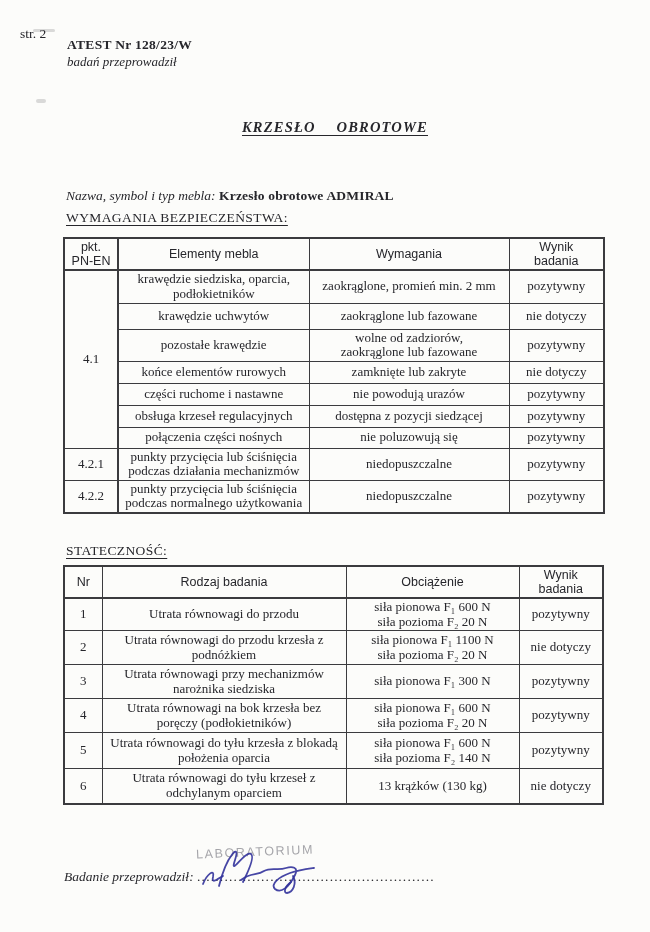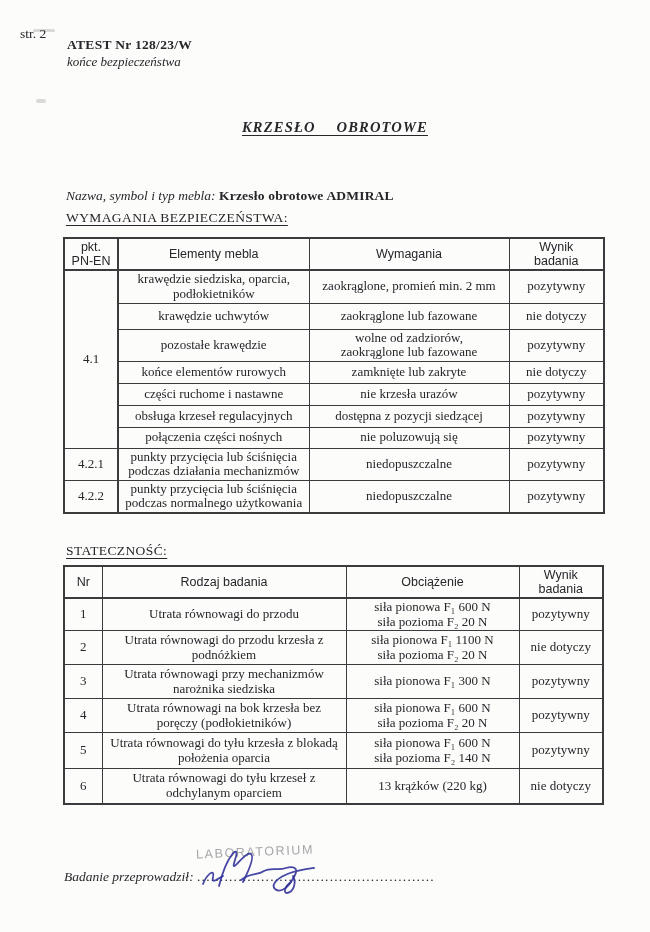--- a/index.html
+++ b/index.html
@@ -85,21 +85,21 @@
 
 <div class="sheet">
 
   <div class="artifact a1"></div>
   <div class="artifact a2"></div>
 
   <div class="page-num">str. 2</div>
 
   <div class="atest-block">
     <div class="atest-no">ATEST Nr 128/23/W</div>
-    <div class="atest-sub">końce bezpieczeństwa</div>
+    <div class="atest-sub">badań przeprowadził</div>
   </div>
 
   <div class="doc-title">KRZESŁO OBROTOWE</div>
 
   <div class="product-line">
     <span class="italic">Nazwa, symbol i typ mebla:</span>
     <span class="bold">Krzesło obrotowe ADMIRAL</span>
   </div>
 
   <div class="sec-head safety">WYMAGANIA BEZPIECZEŃSTWA:</div>
@@ -137,21 +137,21 @@
 zaokrąglone lub fazowane</td>
         <td>pozytywny</td>
       </tr>
       <tr class="r3">
         <td class="c-left">końce elementów rurowych</td>
         <td>zamknięte lub zakryte</td>
         <td>nie dotyczy</td>
       </tr>
       <tr class="r4">
         <td class="c-left">części ruchome i nastawne</td>
-        <td>nie krzesła urazów</td>
+        <td>nie powodują urazów</td>
         <td>pozytywny</td>
       </tr>
       <tr class="r5">
         <td class="c-left">obsługa krzeseł regulacyjnych</td>
         <td>dostępna z pozycji siedzącej</td>
         <td>pozytywny</td>
       </tr>
       <tr class="r6">
         <td class="c-left">połączenia części nośnych</td>
         <td>nie poluzowują się</td>
@@ -219,21 +219,21 @@
       <tr class="r4">
         <td>5</td>
         <td class="c-left">Utrata równowagi do tyłu krzesła z blokadą położenia oparcia</td>
         <td>siła pionowa F₁ 600 N
 siła pozioma F₂ 140 N</td>
         <td>pozytywny</td>
       </tr>
       <tr class="r5">
         <td>6</td>
         <td class="c-left">Utrata równowagi do tyłu krzeseł z odchylanym oparciem</td>
-        <td>13 krążków (220 kg)</td>
+        <td>13 krążków (130 kg)</td>
         <td>nie dotyczy</td>
       </tr>
     </tbody>
   </table>
 
   <div class="stamp">LABORATORIUM</div>
 
   <div class="footer-line">
     <span class="italic">Badanie przeprowadził:</span>
     <span class="dots">....................................................</span>

